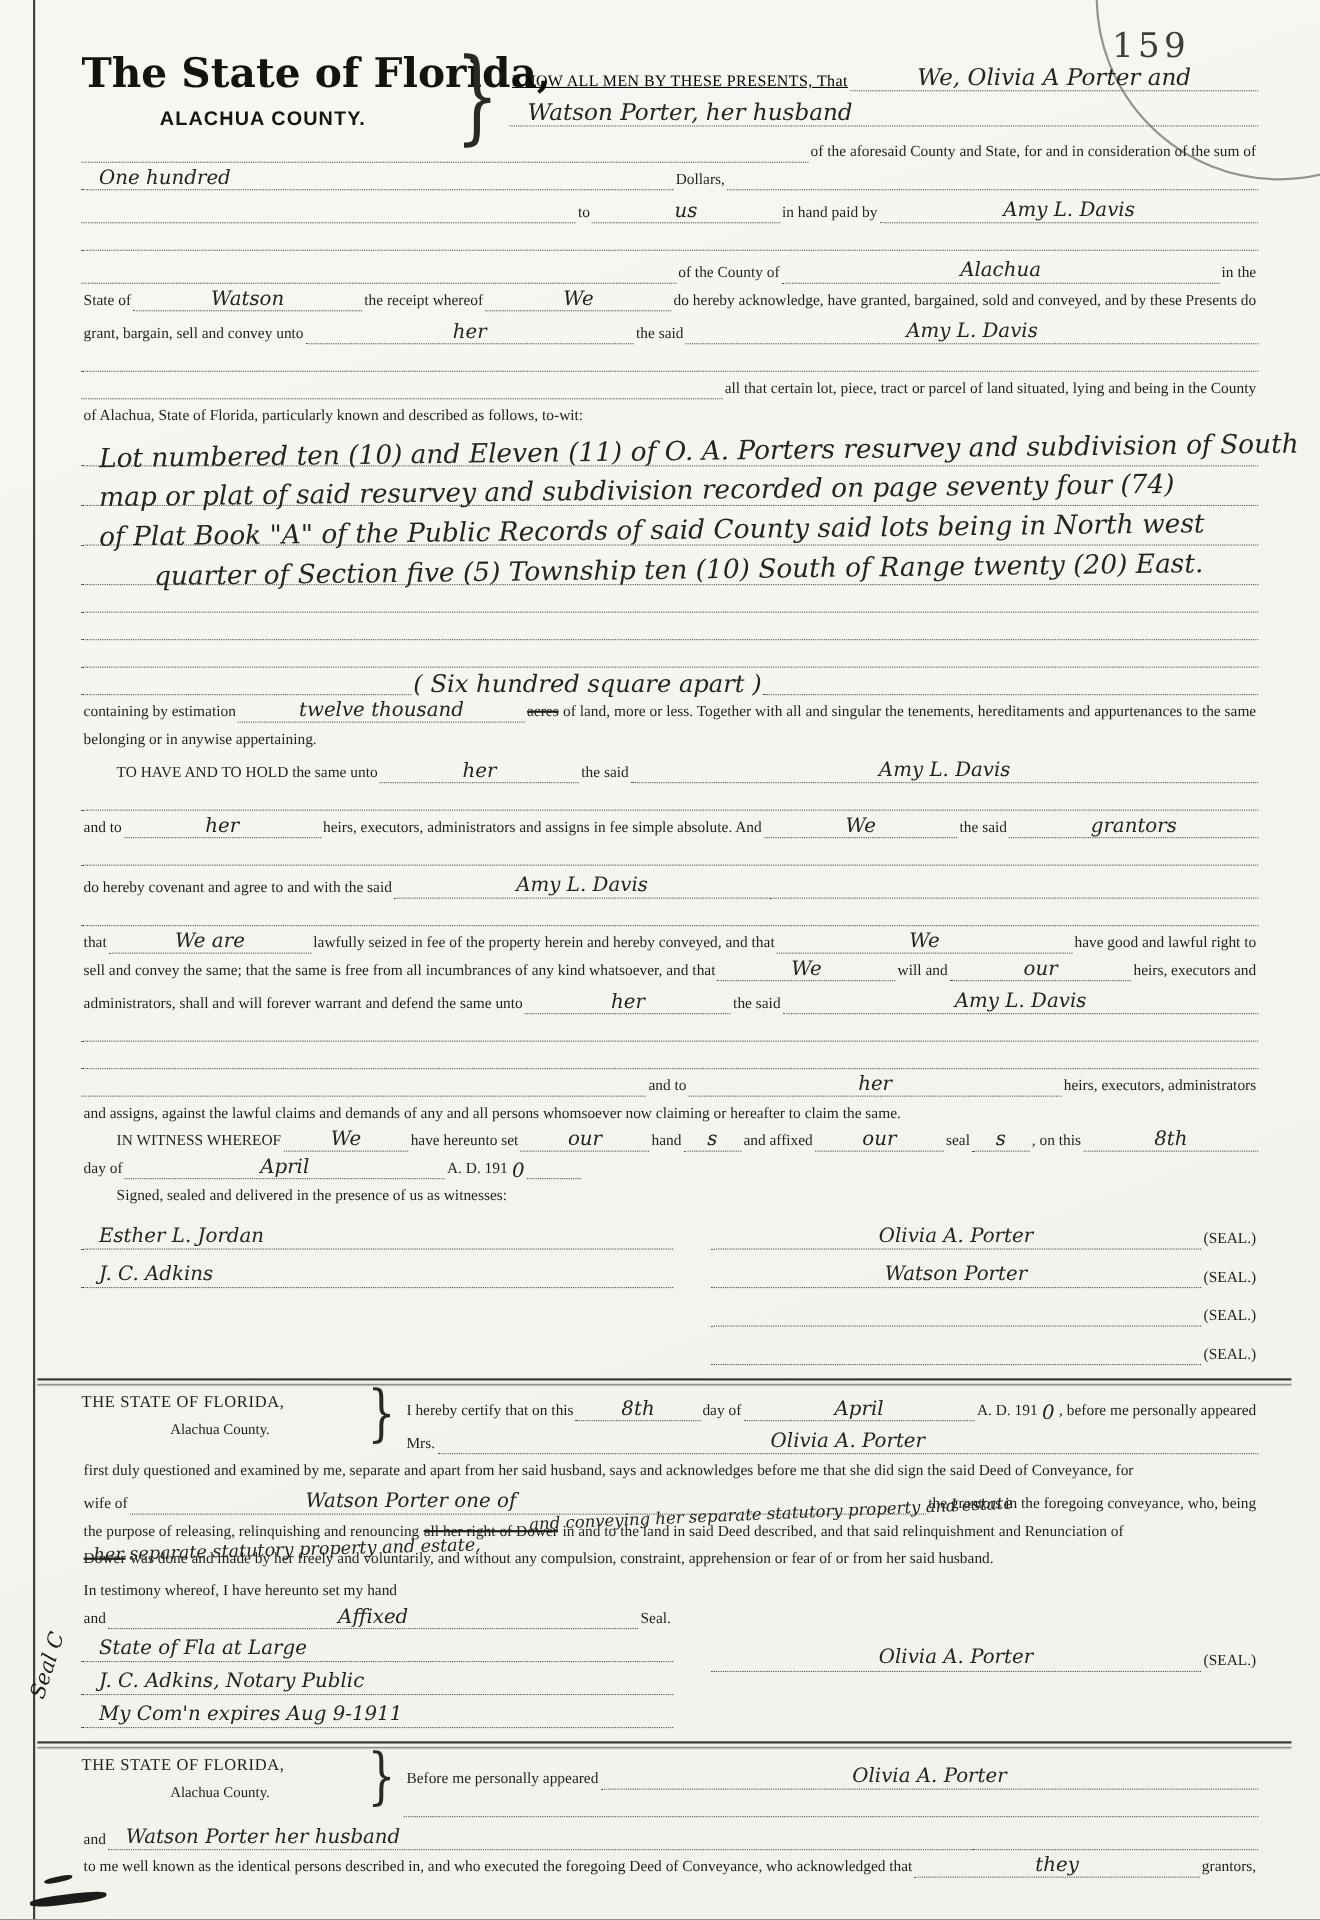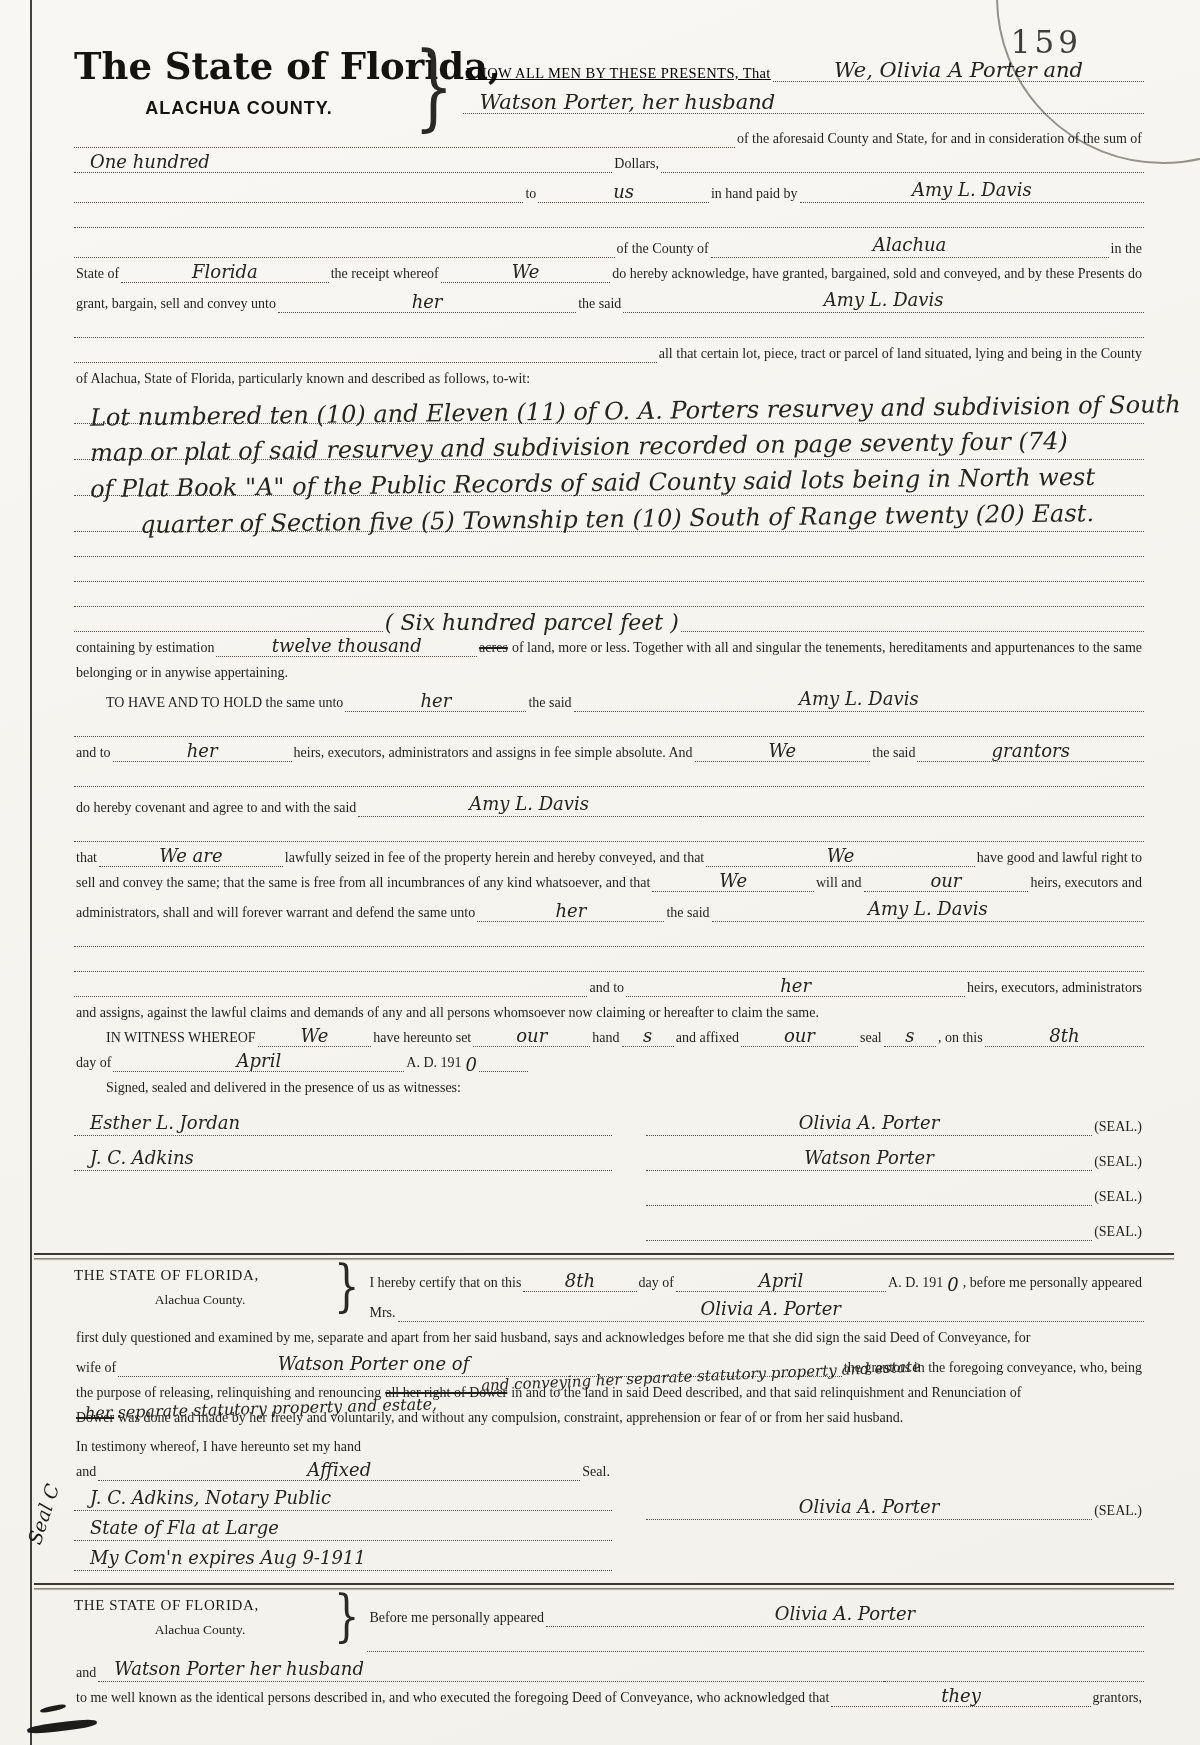--- a/index.html
+++ b/index.html
@@ -122,21 +122,21 @@
           <span class="fill " style="flex-grow: 1;"></span>
         </div>
         <div class="row ">
           <span class="fill " style="flex-grow: 5;"></span>
           <span class="print ">of the County of</span>
           <span class="fill sig" style="flex-grow: 3;"><span class="hw fillhw">Alachua</span></span>
           <span class="print ">in the</span>
         </div>
         <div class="row ">
           <span class="print ">State of</span>
-          <span class="fill " style="flex-grow: 1;"><span class="hw fillhw">Florida</span></span>
+          <span class="fill " style="flex-grow: 1;"><span class="hw fillhw">Watson</span></span>
           <span class="print ">the receipt whereof</span>
           <span class="fill " style="flex-grow: 1;"><span class="hw fillhw">We</span></span>
           <span class="print ">do hereby acknowledge, have granted, bargained, sold and conveyed, and by these Presents do</span>
         </div>
         <div class="row ">
           <span class="print ">grant, bargain, sell and convey unto</span>
           <span class="fill " style="flex-grow: 2;"><span class="hw fillhw">her</span></span>
           <span class="print ">the said</span>
           <span class="fill sig" style="flex-grow: 3;"><span class="hw fillhw">Amy L. Davis</span></span>
         </div>
@@ -167,21 +167,21 @@
           <span class="fill " style="flex-grow: 1;"></span>
         </div>
         <div class="row ">
           <span class="fill " style="flex-grow: 1;"></span>
         </div>
         <div class="row ">
           <span class="fill " style="flex-grow: 1;"></span>
         </div>
         <div class="row ">
           <span class="fill " style="flex-grow: 2;"></span>
-          <span class="hw inline mid">( Six hundred parcel feet )</span>
+          <span class="hw inline mid">( Six hundred square apart )</span>
           <span class="fill " style="flex-grow: 3;"></span>
         </div>
         <div class="row ">
           <span class="print ">containing by estimation</span>
           <span class="fill " style="flex-grow: 1;"><span class="hw fillhw">twelve thousand</span></span>
           <span class="print strike">acres</span>
           <span class="print ">of land, more or less.  Together with all and singular the tenements, hereditaments and appurtenances to the same</span>
         </div>
         <div class="row plain">
           <span class="print ">belonging or in anywise appertaining.</span>
@@ -361,24 +361,24 @@
             <div class="row plain">
               <span class="print ">In testimony whereof, I have hereunto set my hand</span>
               <span class="spacer " style="flex-grow: 1;"></span>
             </div>
             <div class="row ">
               <span class="print ">and</span>
               <span class="fill " style="flex-grow: 1;"><span class="hw fillhw">Affixed</span></span>
               <span class="print ">Seal.</span>
             </div>
             <div class="row ">
+              <span class="fill ta-l sig" style="flex-grow: 1;"><span class="hw fillhw">State of Fla at Large</span></span>
+            </div>
+            <div class="row ">
               <span class="fill ta-l sig" style="flex-grow: 1;"><span class="hw fillhw">J. C. Adkins, Notary Public</span></span>
-            </div>
-            <div class="row ">
-              <span class="fill ta-l sig" style="flex-grow: 1;"><span class="hw fillhw">State of Fla at Large</span></span>
             </div>
             <div class="row ">
               <span class="fill ta-l sig" style="flex-grow: 1;"><span class="hw fillhw">My Com'n expires Aug 9-1911</span></span>
             </div>
           </div>
         <div class="col-r">
             <div class="row wit">
               <span class="fill sig big" style="flex-grow: 1;"><span class="hw fillhw">Olivia A. Porter</span></span>
               <span class="print ">(SEAL.)</span>
             </div>

